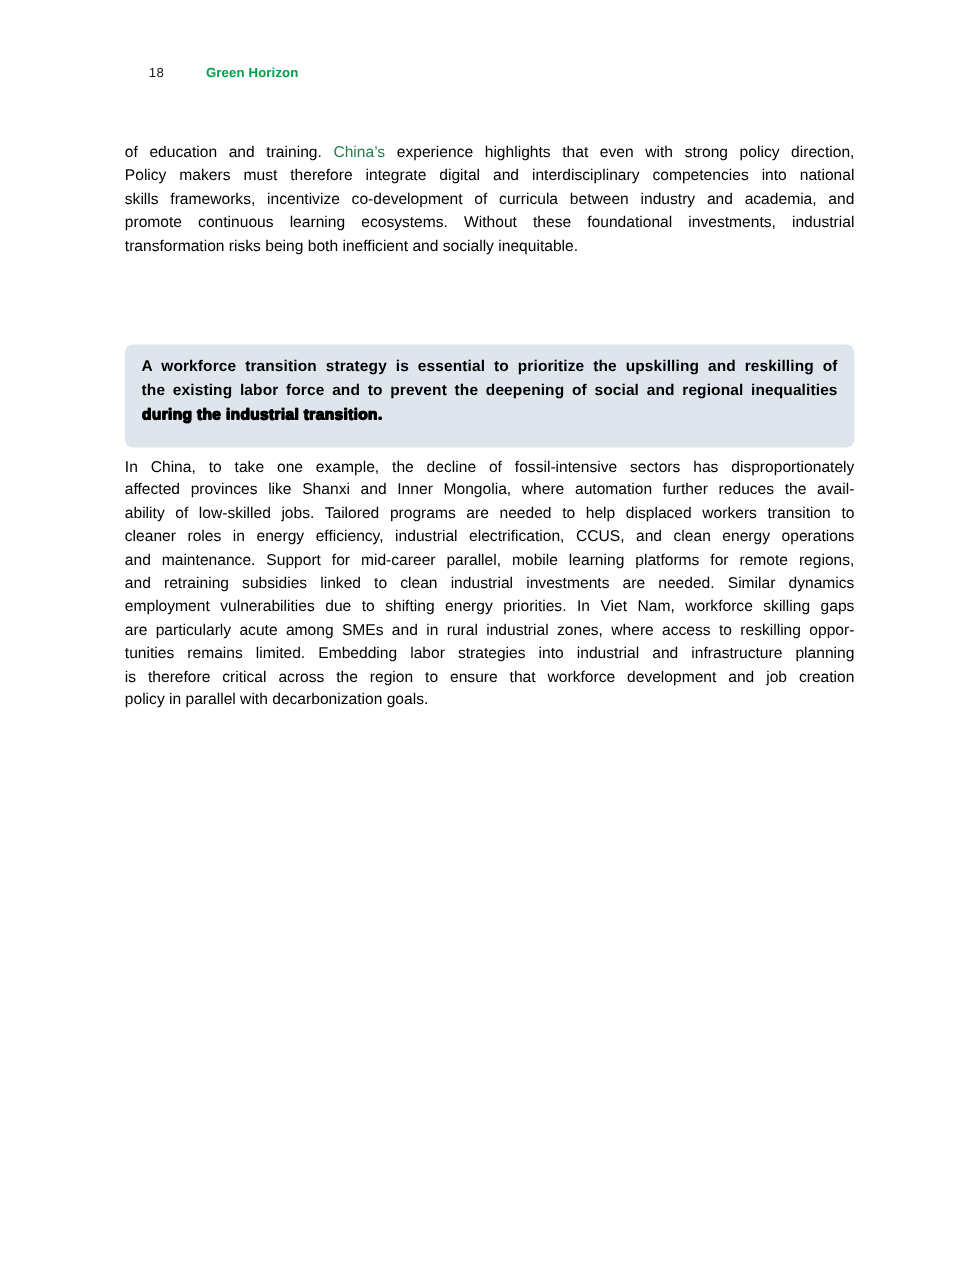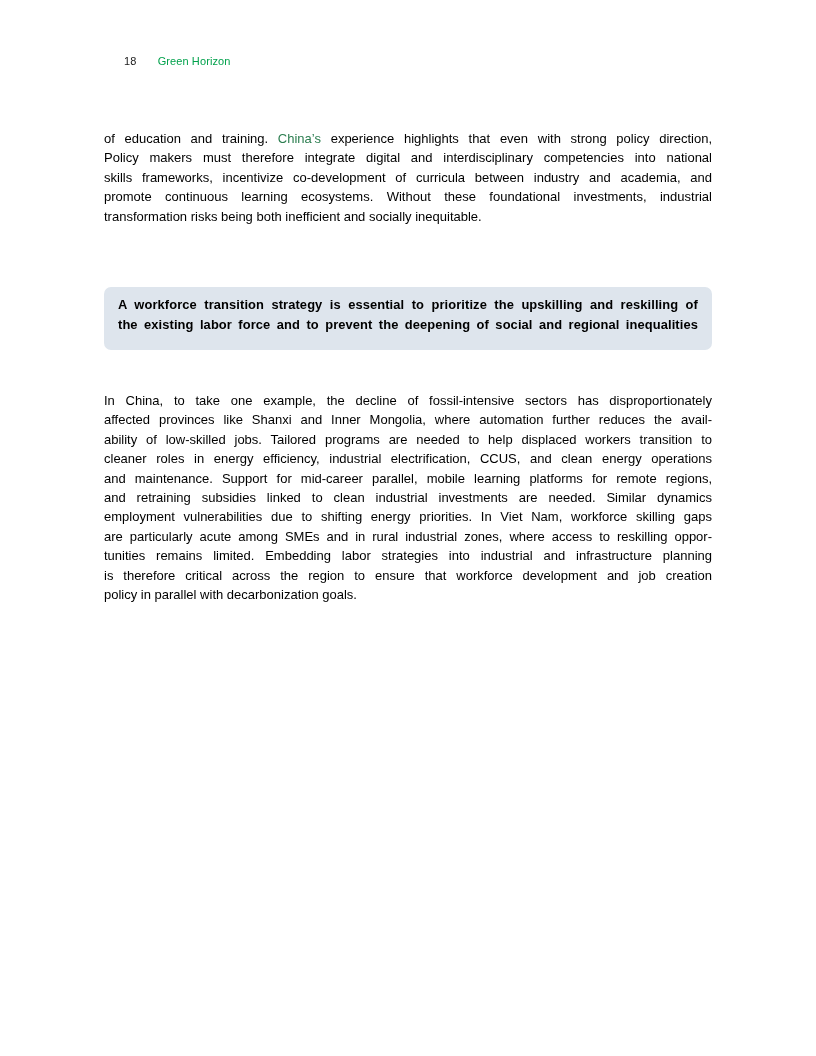--- a/index.html
+++ b/index.html
@@ -13,50 +13,49 @@
   }
   .page { position: absolute; inset: 0; }
 
   .header {
     position: absolute;
     left: 104px; top: 55px;
     display: flex; align-items: baseline;
     font-size: 11px;
   }
   .page-number { font-weight: 400; color: #1a1a1a; letter-spacing: 0.2px; margin-left: 20px; }
-  .pub-title { font-weight: 400; color: #00A14B; margin-left: 21px; letter-spacing: 0.1px; }
+  .pub-title { font-weight: 700; color: #00A14B; margin-left: 35px; letter-spacing: 0.1px; }
 
   .body-para {
     position: absolute;
     left: 104px; width: 608px;
     font-size: 13px;
     line-height: 19.4px;
     color: #000000;
-    margin-top: 12px;
   }
   .para-1 { top: 117px; }
   .para-2 { top: 379px; }
 
   .line {
     text-align: justify;
     text-align-last: justify;
     white-space: nowrap;
     overflow: hidden;
   }
   .line.last {
     text-align-last: left;
     white-space: normal;
   }
 
   .china-link { color: #2B7D4F; }
 
   .callout {
     position: absolute;
     left: 104px; top: 287px;
-    width: 608px; height: 63px;
+    width: 608px; height: 86px;
     box-sizing: border-box;
     background: #DEE5ED;
     border-radius: 7px;
     padding: 8px 14px 0 14px;
     font-size: 12.9px;
     font-weight: 700;
     line-height: 20px;
     color: #000000;
   }
   .callout .line { letter-spacing: 0.1px; }
@@ -79,20 +78,21 @@
     <div class="line"><span>of education and training. </span><span class="china-link">China’s</span><span> experience highlights that even with strong policy direction,</span></div>
     <div class="line">Policy makers must therefore integrate digital and interdisciplinary competencies into national</div>
     <div class="line">skills frameworks, incentivize co-development of curricula between industry and academia, and</div>
     <div class="line">promote continuous learning ecosystems. Without these foundational investments, industrial</div>
     <div class="line last">transformation risks being both inefficient and socially inequitable.</div>
   </div>
 
   <div class="callout">
     <div class="line">A workforce transition strategy is essential to prioritize the upskilling and reskilling of</div>
     <div class="line">the existing labor force and to prevent the deepening of social and regional inequalities</div>
+    <div class="line last overprint">during the industrial transition.</div>
   </div>
 
   <div class="body-para para-2">
     <div class="line">In China, to take one example, the decline of fossil-intensive sectors has disproportionately</div>
     <div class="line">affected provinces like Shanxi and Inner Mongolia, where automation further reduces the avail-</div>
     <div class="line">ability of low-skilled jobs. Tailored programs are needed to help displaced workers transition to</div>
     <div class="line">cleaner roles in energy efficiency, industrial electrification, CCUS, and clean energy operations</div>
     <div class="line">and maintenance. Support for mid-career parallel, mobile learning platforms for remote regions,</div>
     <div class="line">and retraining subsidies linked to clean industrial investments are needed. Similar dynamics</div>
     <div class="line">employment vulnerabilities due to shifting energy priorities. In Viet Nam, workforce skilling gaps</div>

